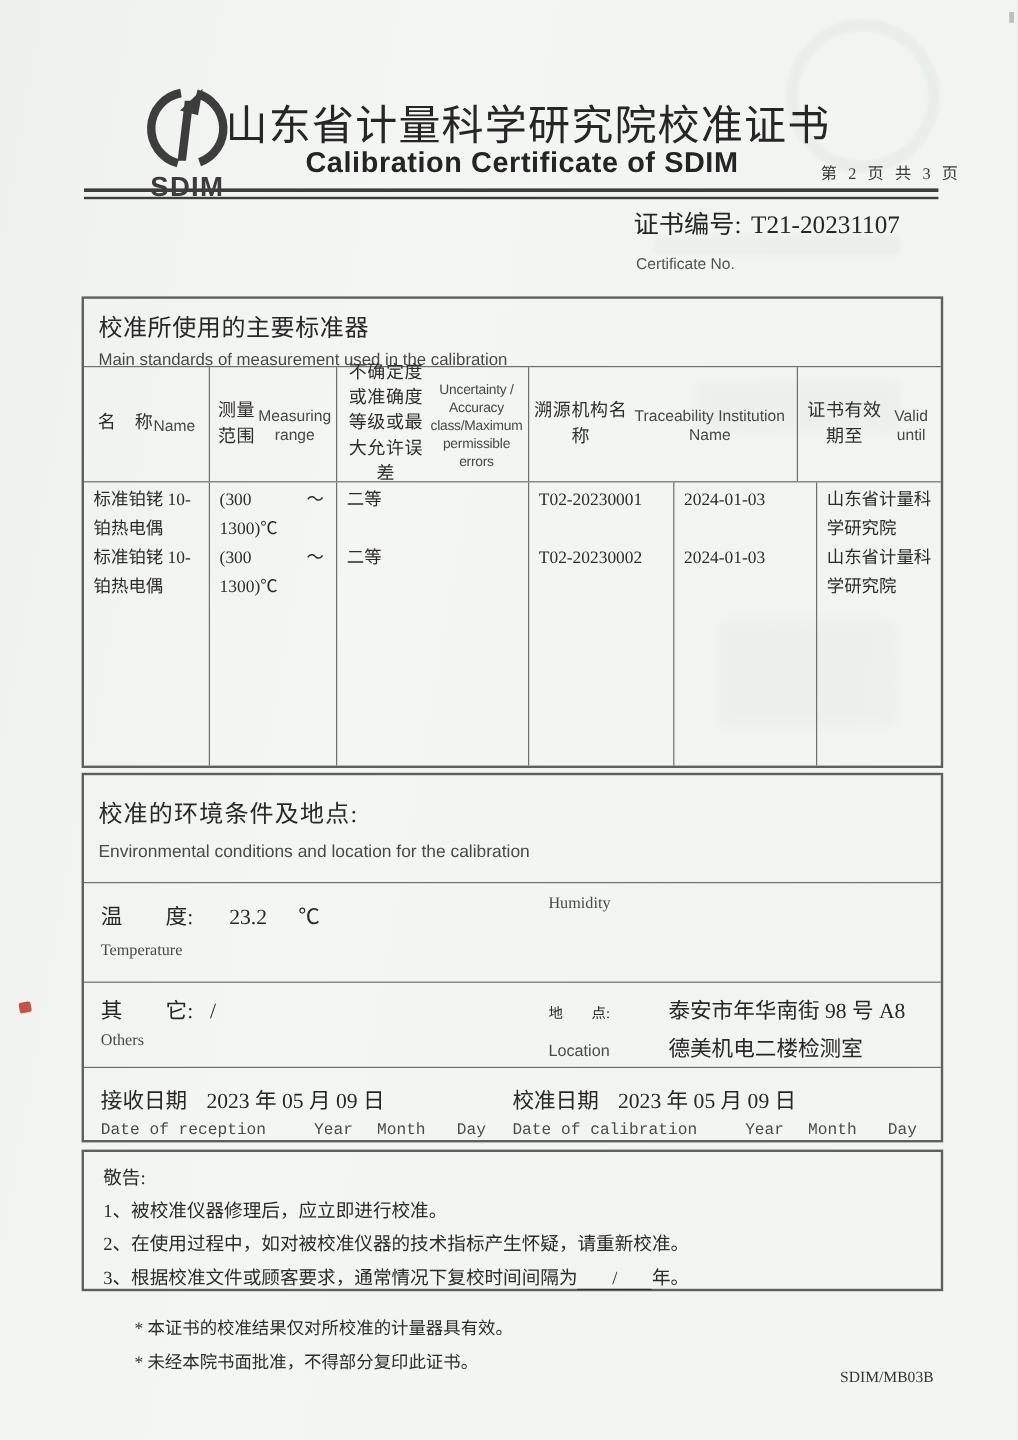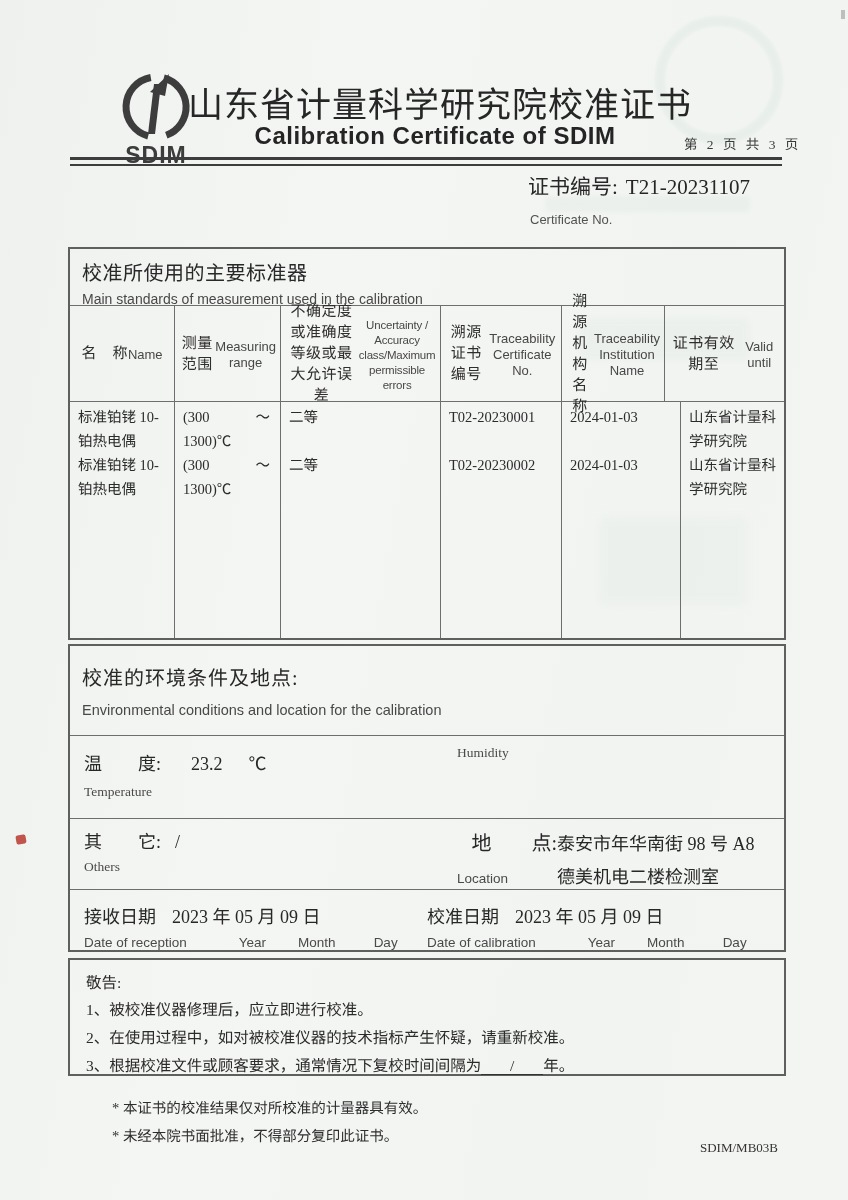--- a/index.html
+++ b/index.html
@@ -65,26 +65,26 @@
   .row-ol{height:70px;}
   .row-dt{flex:1;}
   .env-left{position:absolute;left:14px;top:0;}
   .env-right{position:absolute;left:387px;top:0;}
   .env-right2{position:absolute;left:357px;top:0;}
   .env-line1{display:flex;align-items:baseline;font-size:18px;color:#272727;margin-top:13px;}
   .env-line1 .val{margin-left:30px;}
   .env-line1 .unit{margin-left:26px;}
   .env-line2{font-family:Liberation Serif, serif;font-size:13.5px;color:#4a4a4a;margin-top:9px;}
   .loc-grid{display:grid;grid-template-columns:100px auto;row-gap:6px;margin-top:10px;align-items:baseline;}
-  .loc-grid .zh-label{font-size:20px;color:#272727;text-align:right;}
+  .loc-grid .zh-label{font-size:12px;color:#272727;}
   .loc-grid .val{font-size:18px;color:#272727;}
   .loc-grid .en-label{font-family:"Liberation Sans", sans-serif;font-size:13.5px;color:#4a4a4a;}
   .date-line1{display:flex;align-items:baseline;font-size:18px;color:#272727;margin-top:12px;}
   .date-line1 .date{margin-left:16px;}
-  .date-line2{display:flex;font-family:Liberation Sans, sans-serif;font-size:13.5px;color:#4a4a4a;margin-top:7px;gap:12px;}
+  .date-line2{display:flex;font-family:Liberation Mono, monospace;font-size:13.5px;color:#4a4a4a;margin-top:7px;}
   .date-line2 .y{margin-left:40px;}
   .date-line2 .m{margin-left:20px;}
   .date-line2 .d{margin-left:26px;}
 
   
   .notice-title{font-size:15.5px;color:#2b2b2b;line-height:26px;}
   .notice-line{font-size:15.5px;color:#2b2b2b;line-height:28px;}
   .blank{display:inline-block;width:62px;border-bottom:1px solid #333;text-align:center;
     height:17px;line-height:17px;}
 
@@ -147,24 +147,20 @@
           <div class="zh">名　称</div>
           <div class="en">Name</div>
         </div>
         <div class="c c2 hcell">
           <div class="zh">测量范围</div>
           <div class="en">Measuring range</div>
         </div>
         <div class="c c3 hcell narrow">
           <div class="zh">不确定度或准确度等级或最大允许误差</div>
           <div class="en">Uncertainty / Accuracy class/Maximum permissible errors</div>
-        </div>
-        <div class="c c4 hcell">
-          <div class="zh">溯源证书编号</div>
-          <div class="en">Traceability Certificate No.</div>
         </div>
         <div class="c c6 hcell">
           <div class="zh">溯源机构名称</div>
           <div class="en">Traceability Institution Name</div>
         </div>
         <div class="c c5 hcell">
           <div class="zh">证书有效期至</div>
           <div class="en">Valid until</div>
         </div>
       </div>

